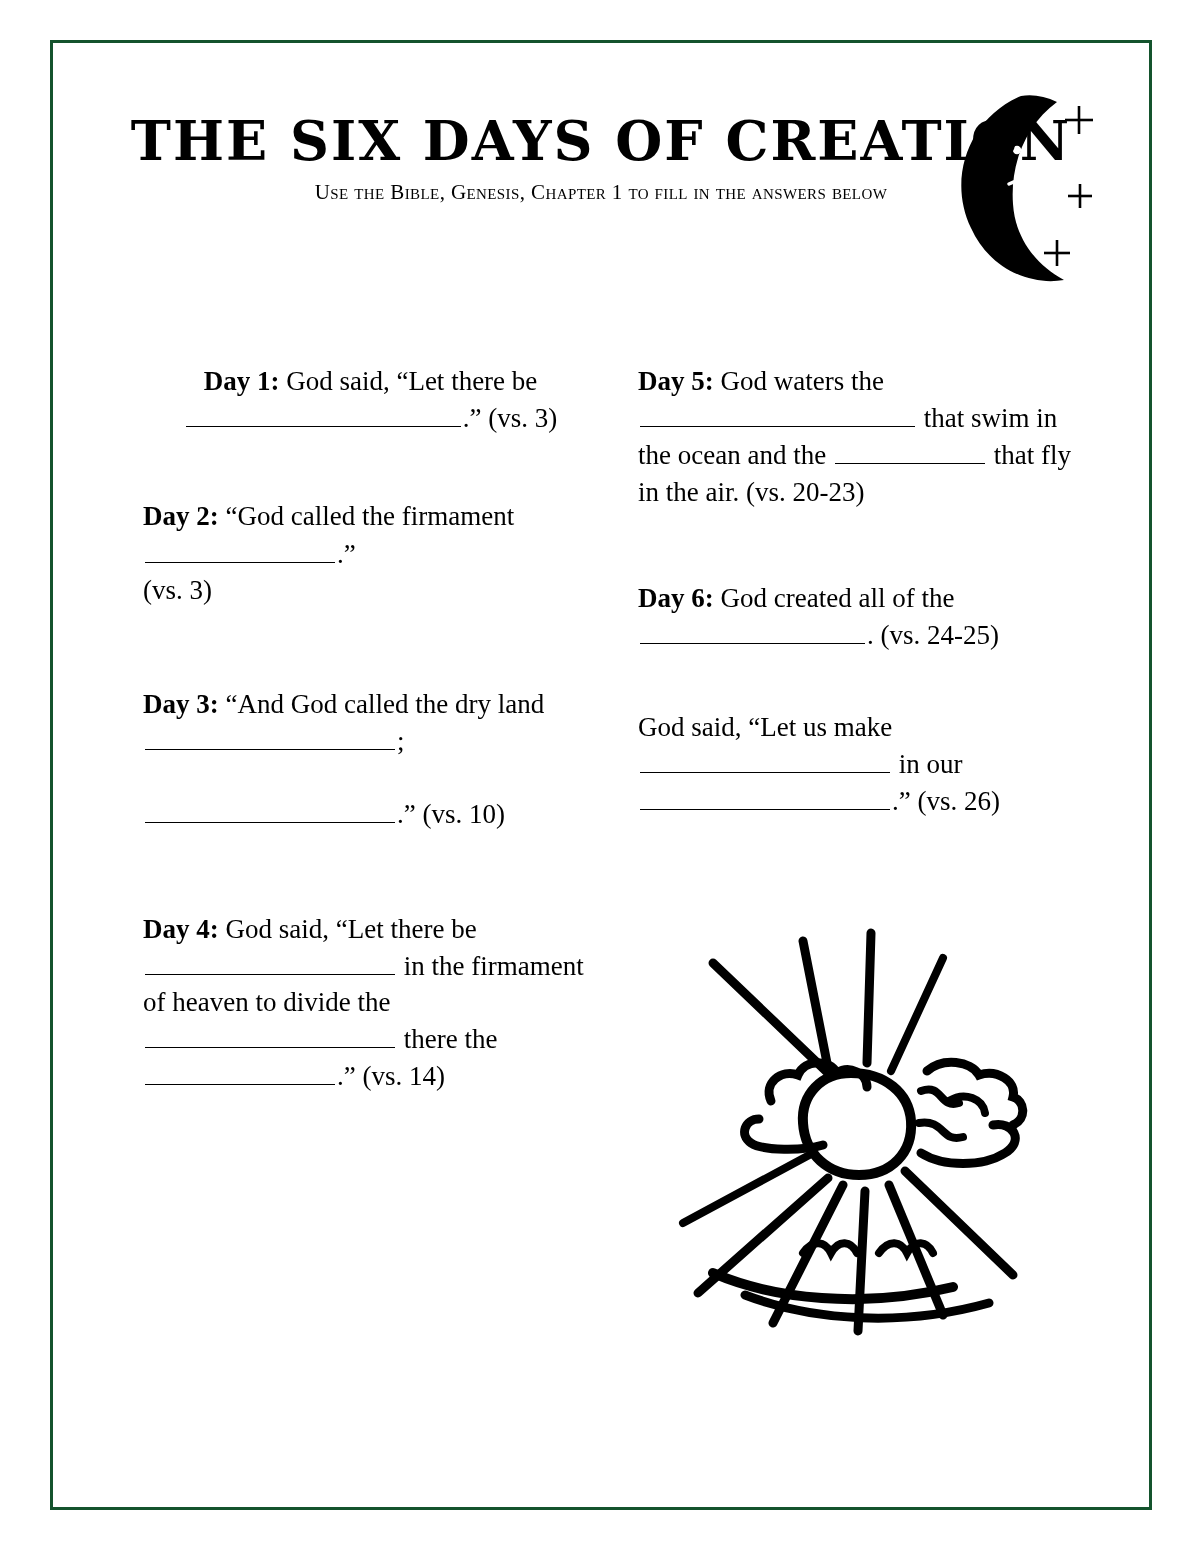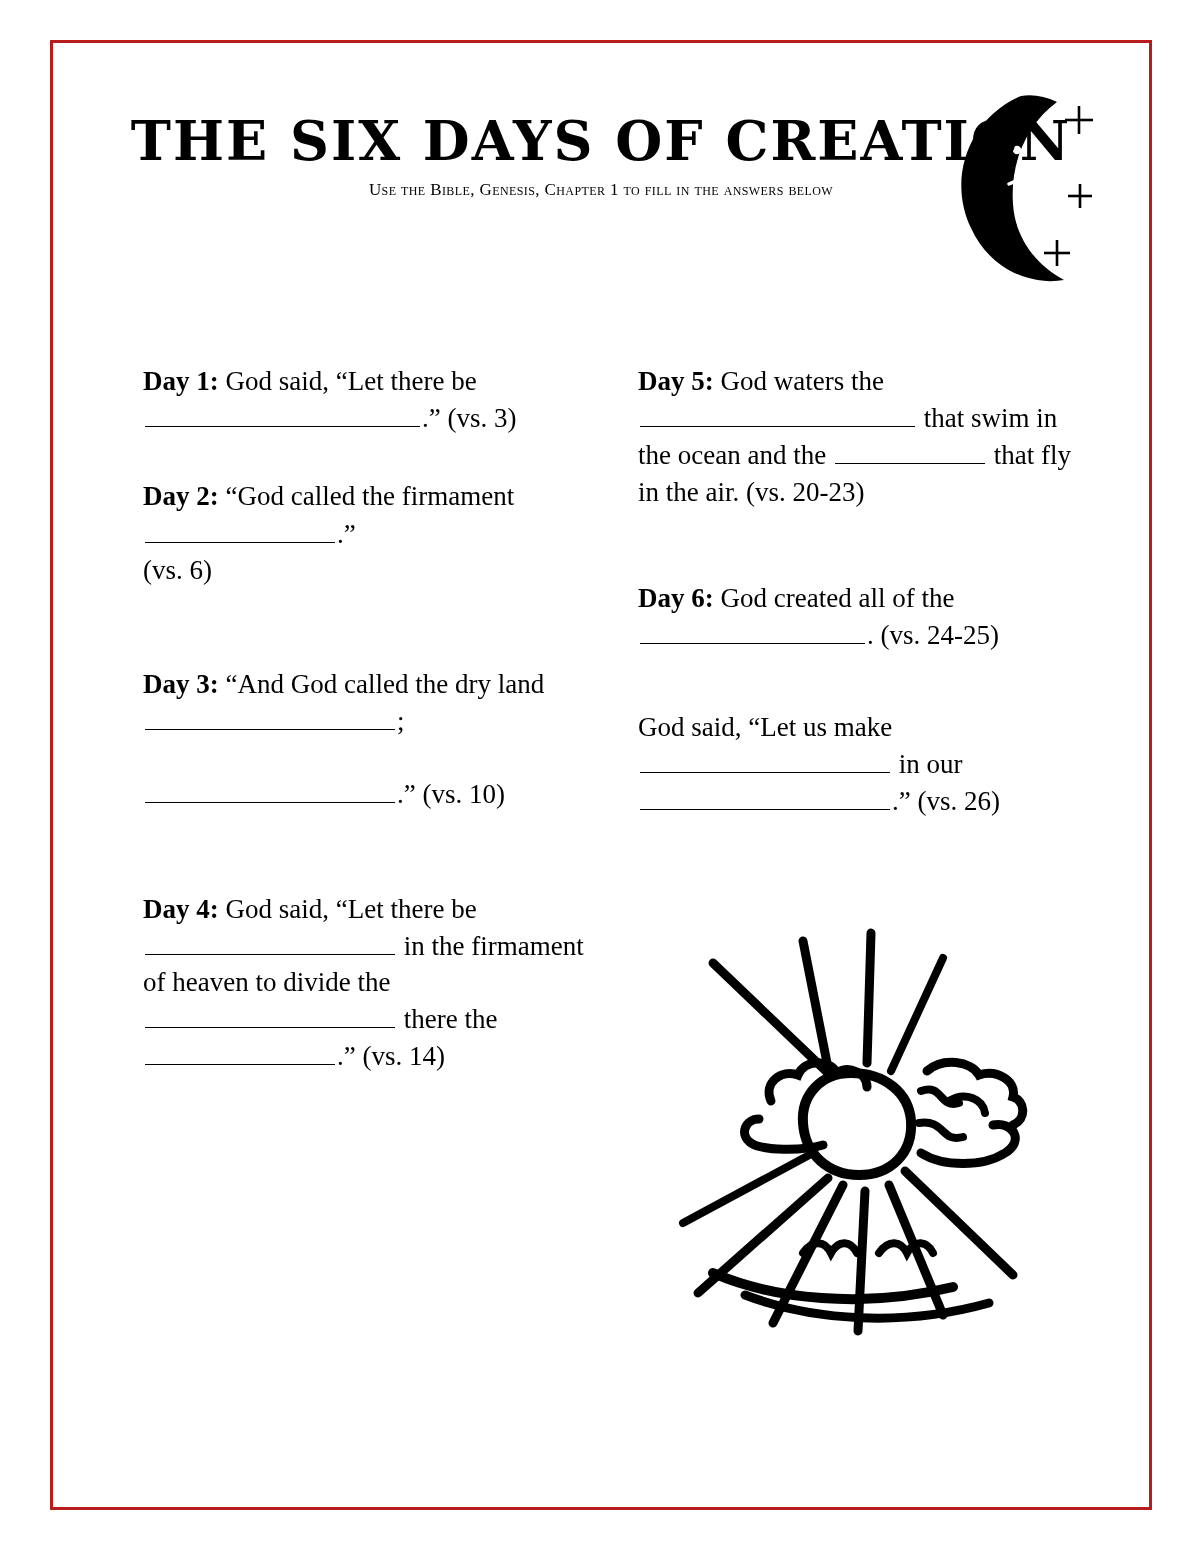--- a/index.html
+++ b/index.html
@@ -12,21 +12,21 @@
     height: 1549px;
     font-family: "Liberation Serif", serif;
     color: #000000;
   }
   .page {
     position: absolute;
     left: 50px;
     top: 40px;
     width: 1102px;
     height: 1470px;
-    border: 3px solid #b91c1c;
+    border: 3px solid #14532d;
     box-sizing: border-box;
     background: #fff;
     overflow: hidden;
   }
   
   .header {
     position: absolute;
     left: 0;
     top: 70px;
     width: 100%;
@@ -38,21 +38,21 @@
     font-size: 54px;
     letter-spacing: 2px;
     line-height: 1.05;
     text-transform: uppercase;
     font-variant: small-caps;
     margin: 0;
     padding: 0 60px;
   }
   .subtitle {
     font-family: "Liberation Serif", serif;
-    font-size: 17px;
+    font-size: 21px;
     font-variant: small-caps;
     letter-spacing: 0.4px;
     margin-top: 10px;
   }
   
   .moon-art {
     position: absolute;
     right: 40px;
     top: 45px;
     width: 220px;
@@ -87,21 +87,21 @@
     vertical-align: baseline;
     margin: 0 2px;
   }
   .b-sm { width: 150px; }
   .b-md { width: 190px; }
   .b-lg { width: 225px; }
   .b-xl { width: 250px; }
   .b-xxl { width: 275px; }
 
   
-  .sp-1 { margin-bottom: 42px; }
+  .sp-1 { margin-bottom: 62px; text-align: center; }
   .sp-2 { margin-bottom: 70px; }
   .sp-3 { margin-bottom: 78px; }
   .sp-4 { margin-bottom: 56px; }
 
   
   .sun-art {
     position: absolute;
     left: 600px;
     top: 880px;
     width: 420px;
@@ -147,21 +147,21 @@
         <span>God said, “Let there be</span>
         <br>
         <span class="blank b-xxl"></span><span>.” (vs. 3)</span>
       </div>
 
       <div class="block sp-3">
         <b>Day 2:</b>
         <span>“God called the firmament</span>
         <span class="blank b-md"></span><span>.”</span>
         <br>
-        <span>(vs. 6)</span>
+        <span>(vs. 3)</span>
       </div>
 
       <div class="block sp-3">
         <b>Day 3:</b>
         <span>“And God called the dry land</span>
         <span class="blank b-xl"></span><span>;</span>
         <br>
         <br>
         <span class="blank b-xl"></span><span>.” (vs. 10)</span>
       </div>

